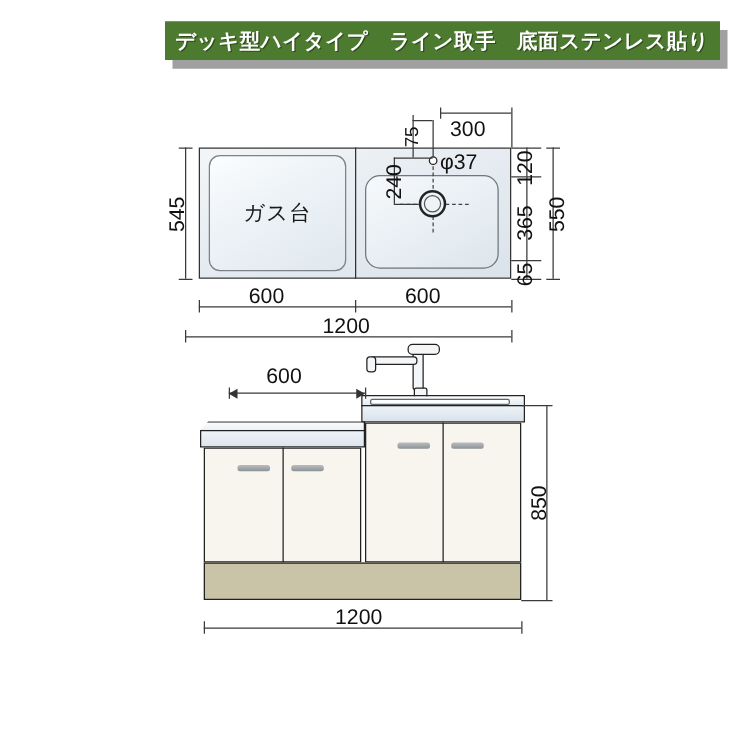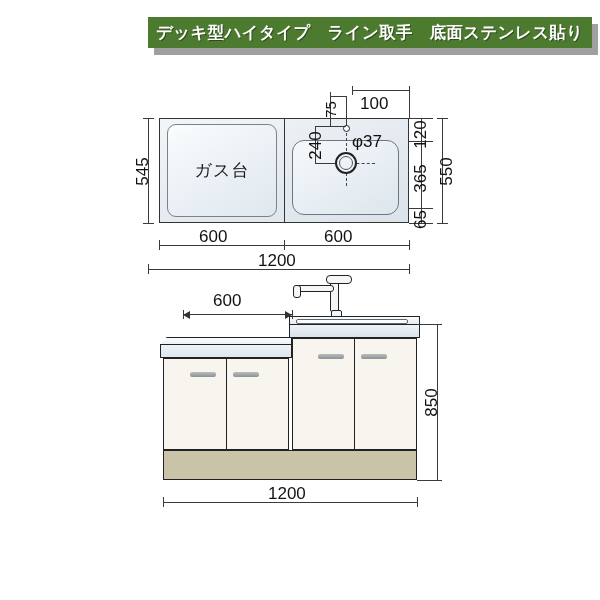--- a/index.html
+++ b/index.html
@@ -6,21 +6,21 @@
   body{
     width:600px;height:600px;
     background:#ffffff;
     font-family:"Liberation Sans","DejaVu Sans",sans-serif;
     overflow:hidden;
     position:relative;
   }
   #root{position:absolute;inset:0;}
 
   
-  .banner-wrap{position:absolute;left:148px;top:17px;width:450px;height:40px;font-family:Liberation Mono, monospace;}
+  .banner-wrap{position:absolute;left:132px;top:17px;width:450px;height:40px;font-family:Liberation Mono, monospace;}
   .banner-shadow{
     position:absolute;left:6px;top:7px;width:444px;height:31px;
     background:#a0a0a0;
   }
   .banner{
     position:absolute;left:0;top:0;width:444px;height:31px;
     background:#4c7a2e;
     display:flex;align-items:center;justify-content:center;
   }
   .banner-text{
@@ -215,23 +215,23 @@
     <div class="dimtxt vert" style="left:416px;top:163px;width:60px;text-align:center;">550</div>
 
     <div class="line-v" style="left:345.5px;top:96px;height:30px;"></div>
     <div class="line-h" style="left:330px;top:96px;width:16px;"></div>
     <div class="line-v" style="left:330px;top:92px;height:34px;"></div>
     <div class="dimtxt vert" style="left:300px;top:102px;width:60px;text-align:center;font-size:15px;">75</div>
 
     <div class="line-h" style="left:352px;top:90px;width:57px;"></div>
     <div class="line-v" style="left:352px;top:86px;height:9px;"></div>
     <div class="line-v" style="left:409px;top:86px;height:32px;"></div>
-    <div class="dimtxt" style="left:360px;top:95px;">100</div>
-
-    <div class="dimtxt" style="left:352px;top:121px;font-size:17px;margin-top:12px;">φ37</div>
+    <div class="dimtxt" style="left:360px;top:95px;">300</div>
+
+    <div class="dimtxt" style="left:352px;top:121px;font-size:17px;">φ37</div>
 
     <div class="line-h" style="left:315px;top:126px;width:31px;"></div>
     <div class="line-h" style="left:315px;top:162.5px;width:20px;"></div>
     <div class="line-v" style="left:315px;top:126px;height:37px;"></div>
     <div class="dimtxt vert" style="left:285px;top:137px;width:60px;text-align:center;">240</div>
   </div>
 
   <div id="elev">
 
     <div class="fc-body" style="left:330px;top:9px;width:9px;height:33px;border-radius:2px;"></div>

